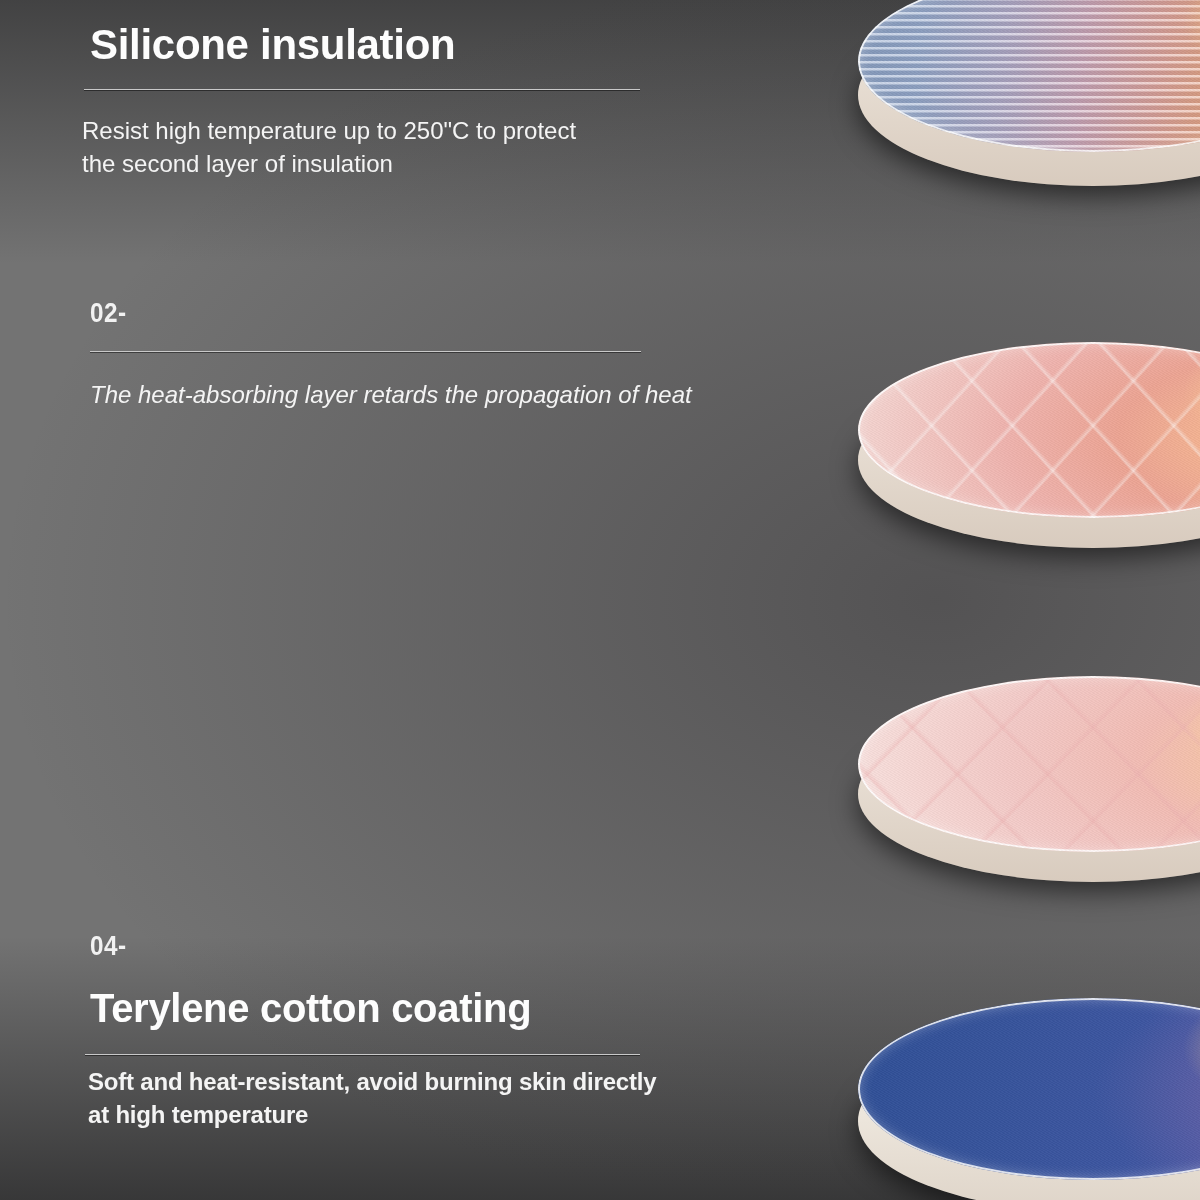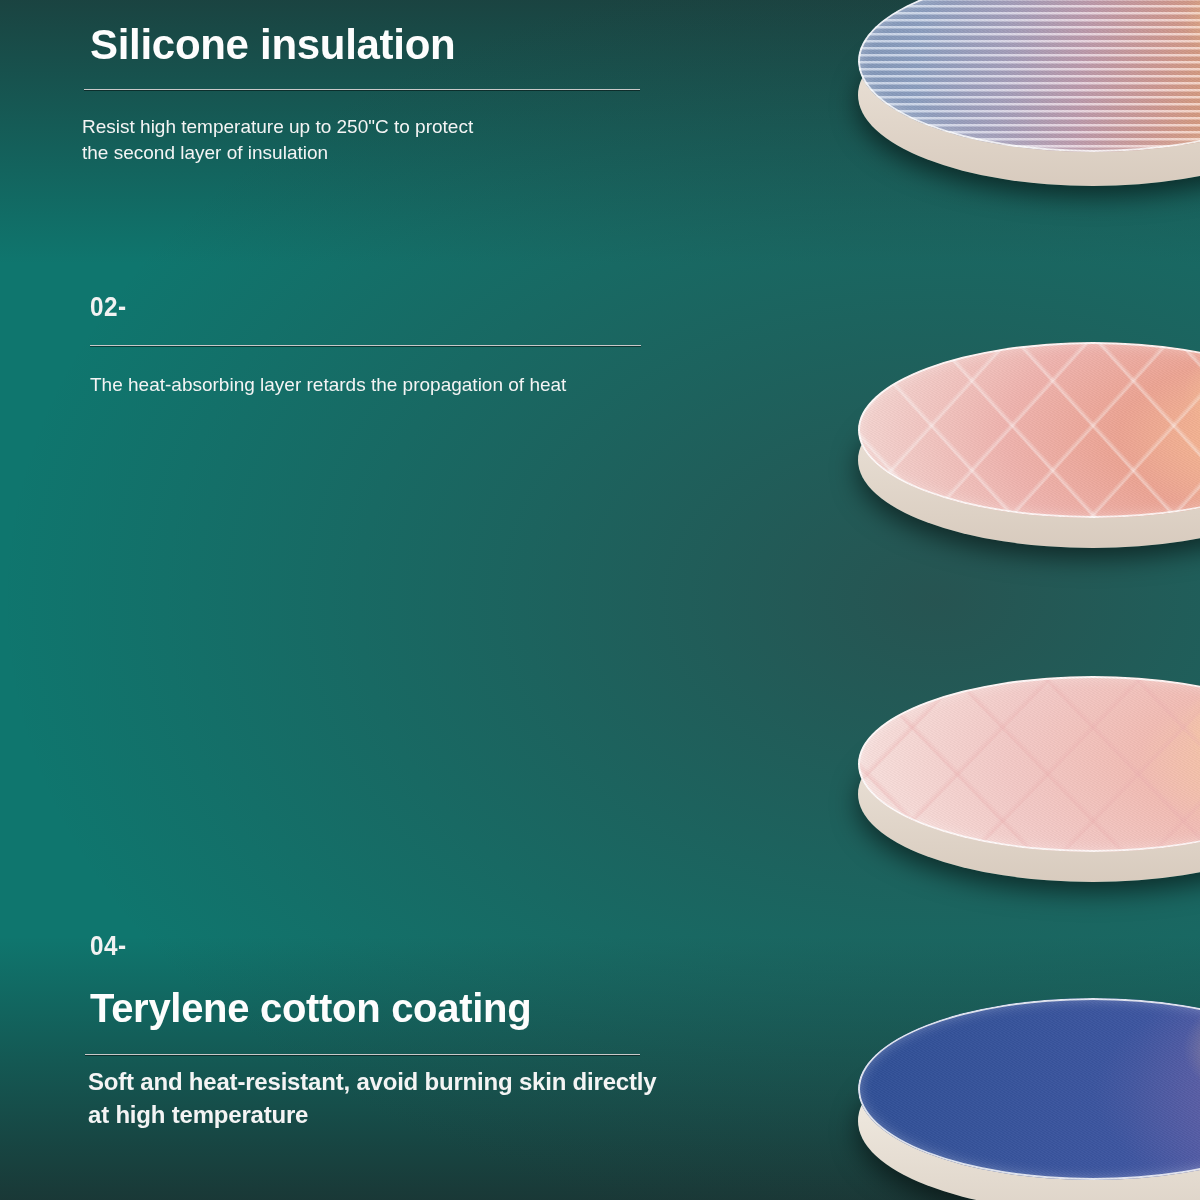--- a/index.html
+++ b/index.html
@@ -6,21 +6,21 @@
     margin: 0;
     padding: 0;
     background: #1a1a1b;
   }
 
   #page {
     position: relative;
     width: 1200px;
     height: 1200px;
     overflow: hidden;
-    background: #0f766e;
+    background: #737373;
     font-family: "Liberation Sans", sans-serif;
     -webkit-font-smoothing: antialiased;
   }
 
   
   #page::before {
     content: "";
     position: absolute;
     inset: 0;
     background:
@@ -67,43 +67,43 @@
     letter-spacing: -0.3px;
   }
 
   .divider {
     height: 1px;
     background: #c9c9c9;
     box-shadow: 0 1px 0 rgba(0,0,0,0.45);
   }
 
   .block-body {
-    font-size: 19px;
+    font-size: 24px;
     color: #f4f4f4;
     line-height: 1.38;
     white-space: pre-line;
   }
 
   .block-body.heavy {
     font-weight: bold;
     font-size: 24px;
     letter-spacing: -0.2px;
   }
 
   
   #block-01 { top: 22px; }
   #block-01 .block-title { margin-left: 90px; font-size: 42px; }
   #block-01 .divider { margin: 21px 0 0 84px; width: 556px; }
   #block-01 .block-body { margin: 24px 0 0 82px; }
 
   
-  #block-02 { top: 294px; }
+  #block-02 { top: 300px; }
   #block-02 .block-title { margin: 26px 0 0 90px; }
   #block-02 .divider { margin: 24px 0 0 90px; width: 551px; }
-  #block-02 .block-body { margin: 26px 0 12px 90px; }
+  #block-02 .block-body { margin: 26px 0 12px 90px; font-style: italic; }
 
   
   #block-03 { top: 643px; }
   #block-03 .block-title { margin: 26px 0 0 90px; }
   #block-03 .divider { margin: 26px 0 0 90px; width: 551px; }
   #block-03 .block-body { margin: 28px 0 0 90px; }
 
   
   #block-04 { top: 933px; }
   #block-04 .block-title { margin: 26px 0 0 90px; }

